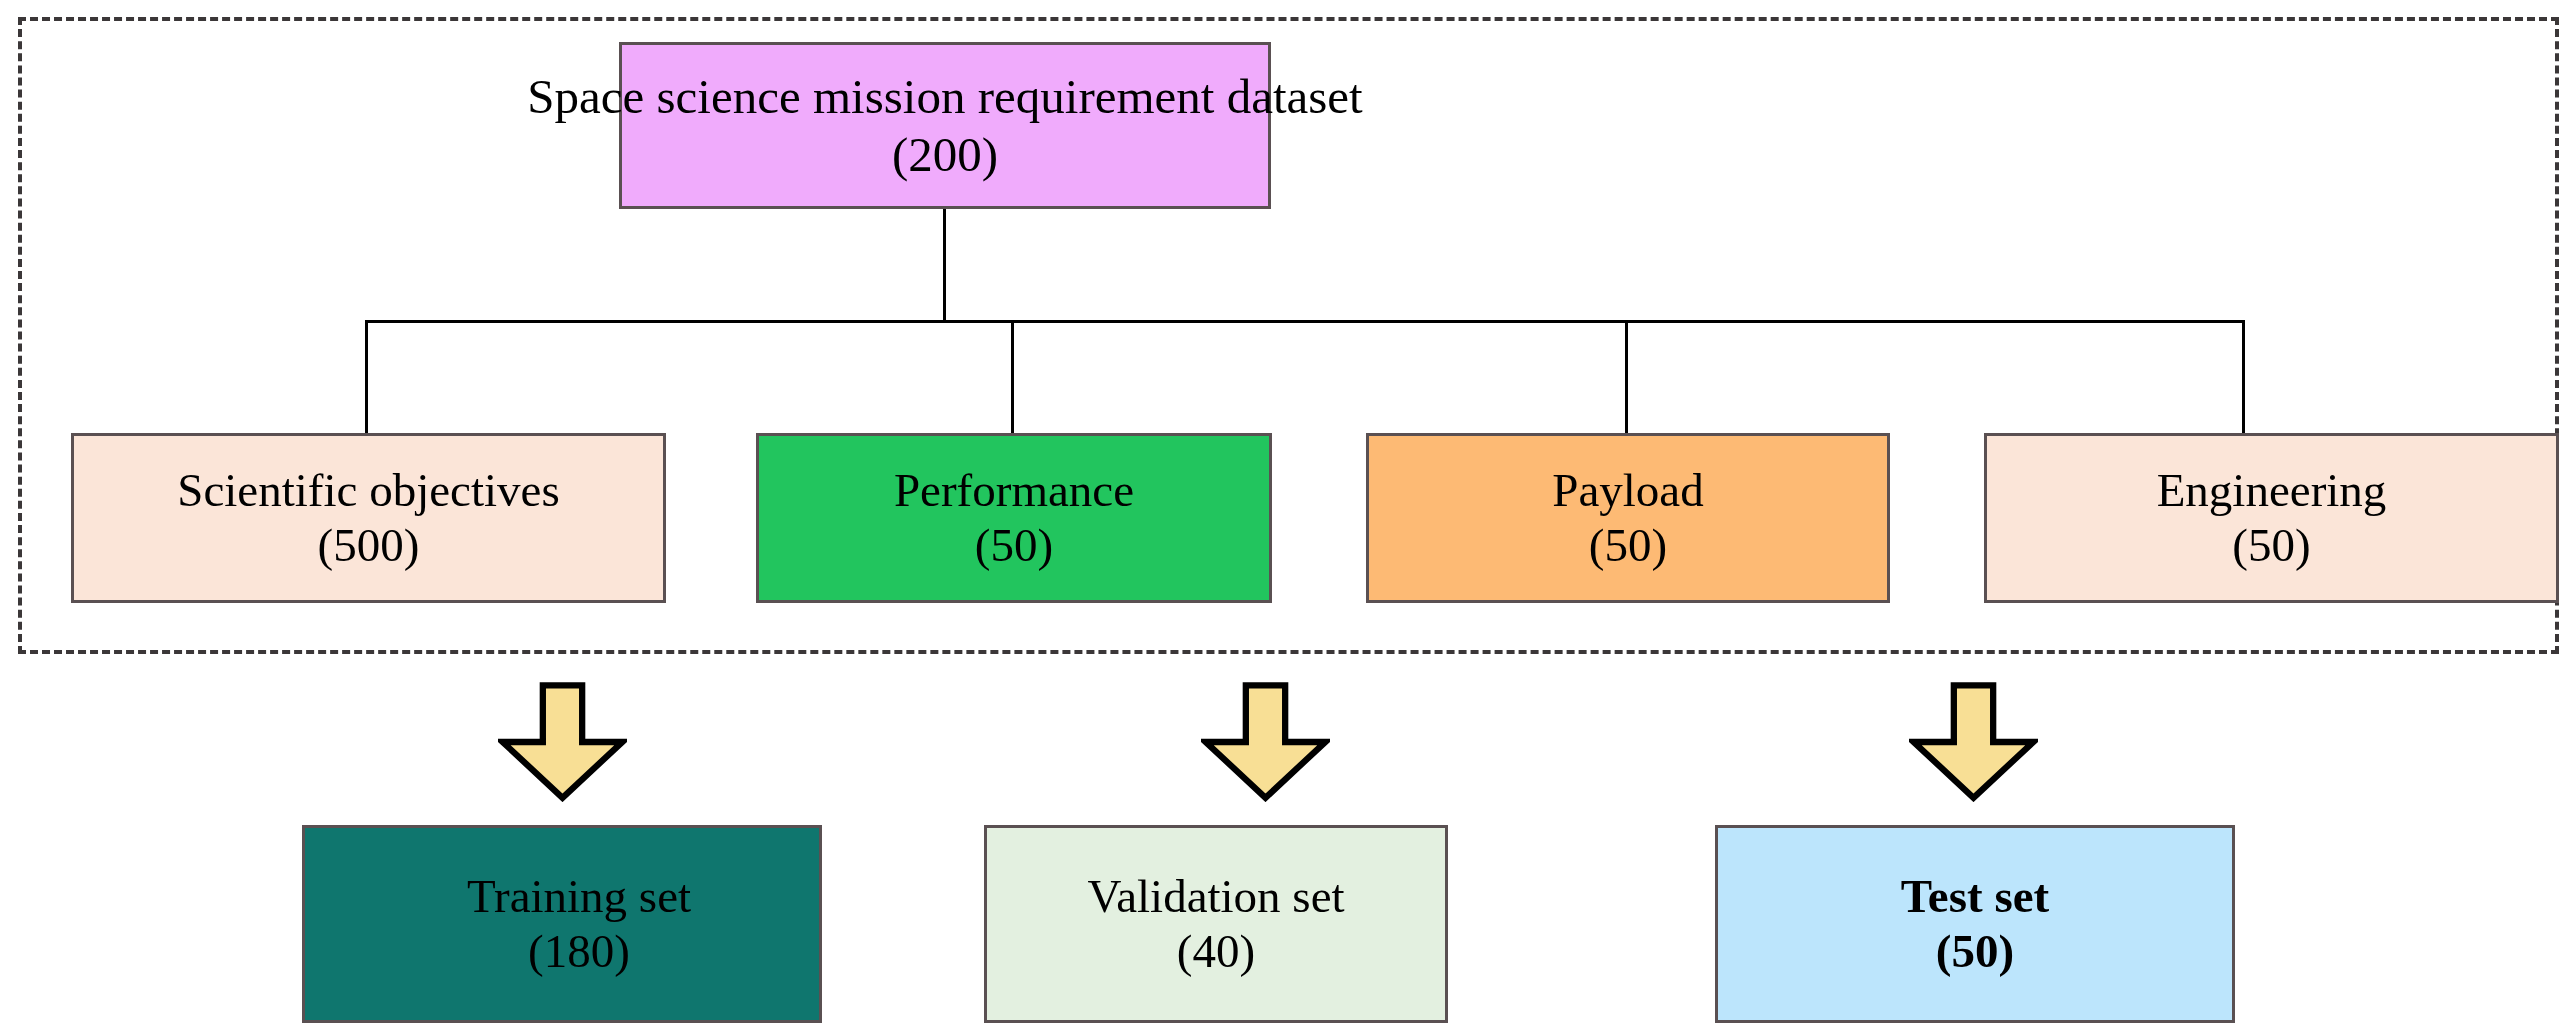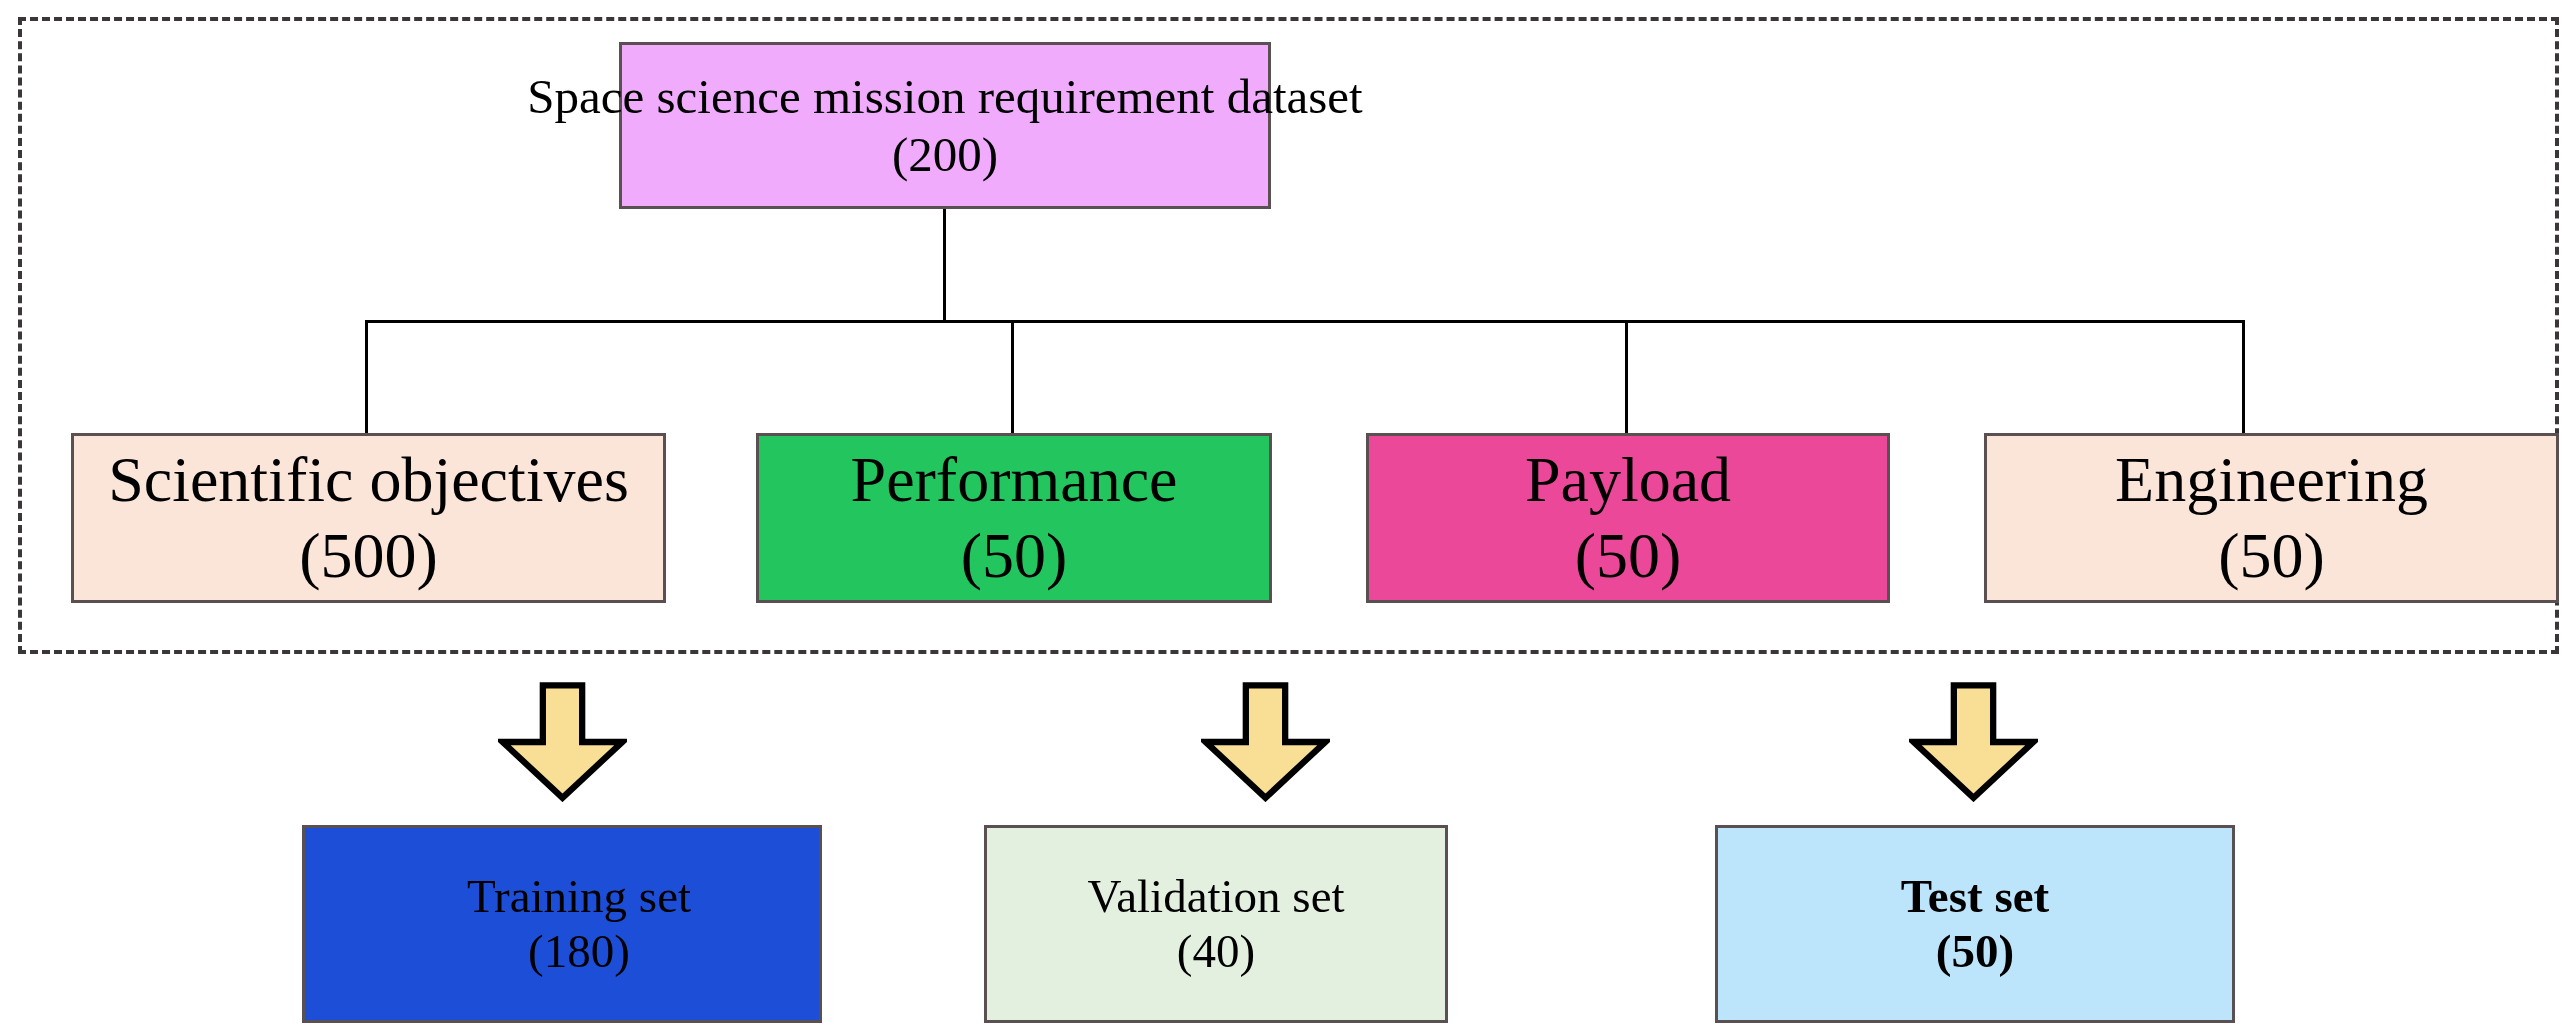--- a/index.html
+++ b/index.html
@@ -29,21 +29,21 @@
     line-height:1.18;
     text-align:center;
     white-space:nowrap;
   }
   .node .label{display:block;}
   .node .count{display:block;}
 
   
   #node-root{left:619px;top:42px;width:652px;height:167px;
              font-size:49px;}
-  .lvl2{top:433px;height:170px;font-size:64px;}
+  .lvl2{top:433px;height:170px;font-size:47px;}
   #node-objectives{left:71px;width:595px;}
   #node-performance{left:756px;width:516px;}
   #node-payload{left:1366px;width:524px;}
   #node-engineering{left:1984px;width:575px;}
 
   .lvl3{top:825px;height:198px;font-size:47px;}
   #node-training{left:302px;width:520px;}
   #node-validation{left:984px;width:464px;}
   #node-test{left:1715px;width:520px;font-weight:bold;}
 
@@ -79,21 +79,21 @@
   <div class="node lvl2" id="node-objectives" style="background:#FBE5D8;">
     <span class="label">Scientific objectives</span>
     <span class="count">(500)</span>
   </div>
 
   <div class="node lvl2" id="node-performance" style="background:#22c55e;">
     <span class="label">Performance</span>
     <span class="count">(50)</span>
   </div>
 
-  <div class="node lvl2" id="node-payload" style="background:#ec4899;">
+  <div class="node lvl2" id="node-payload" style="background:#fdba74;">
     <span class="label">Payload</span>
     <span class="count">(50)</span>
   </div>
 
   <div class="node lvl2" id="node-engineering" style="background:#FBE5D8;">
     <span class="label">Engineering</span>
     <span class="count">(50)</span>
   </div>
 
   <svg class="arrow-svg" style="left:498px;top:682px;" width="129" height="120" viewBox="0 0 164 152">
@@ -101,21 +101,21 @@
   </svg>
 
   <svg class="arrow-svg" style="left:1201px;top:682px;" width="129" height="120" viewBox="0 0 164 152">
     <polygon points="57,4 107,4 107,76 158,76 82,147 6,76 57,76" fill="#F8DF95" stroke="#000000" stroke-width="8" stroke-linejoin="miter"></polygon>
   </svg>
 
   <svg class="arrow-svg" style="left:1909px;top:682px;" width="129" height="120" viewBox="0 0 164 152">
     <polygon points="57,4 107,4 107,76 158,76 82,147 6,76 57,76" fill="#F8DF95" stroke="#000000" stroke-width="8" stroke-linejoin="miter"></polygon>
   </svg>
 
-  <div class="node lvl3" id="node-training" style="background:#1d4ed8;padding-left:34px;">
+  <div class="node lvl3" id="node-training" style="background:#0f766e;padding-left:34px;">
     <span class="label">Training set</span>
     <span class="count">(180)</span>
   </div>
 
   <div class="node lvl3" id="node-validation" style="background:#E3F0E0;">
     <span class="label">Validation set</span>
     <span class="count">(40)</span>
   </div>
 
   <div class="node lvl3" id="node-test" style="background:#BCE5FC;">

